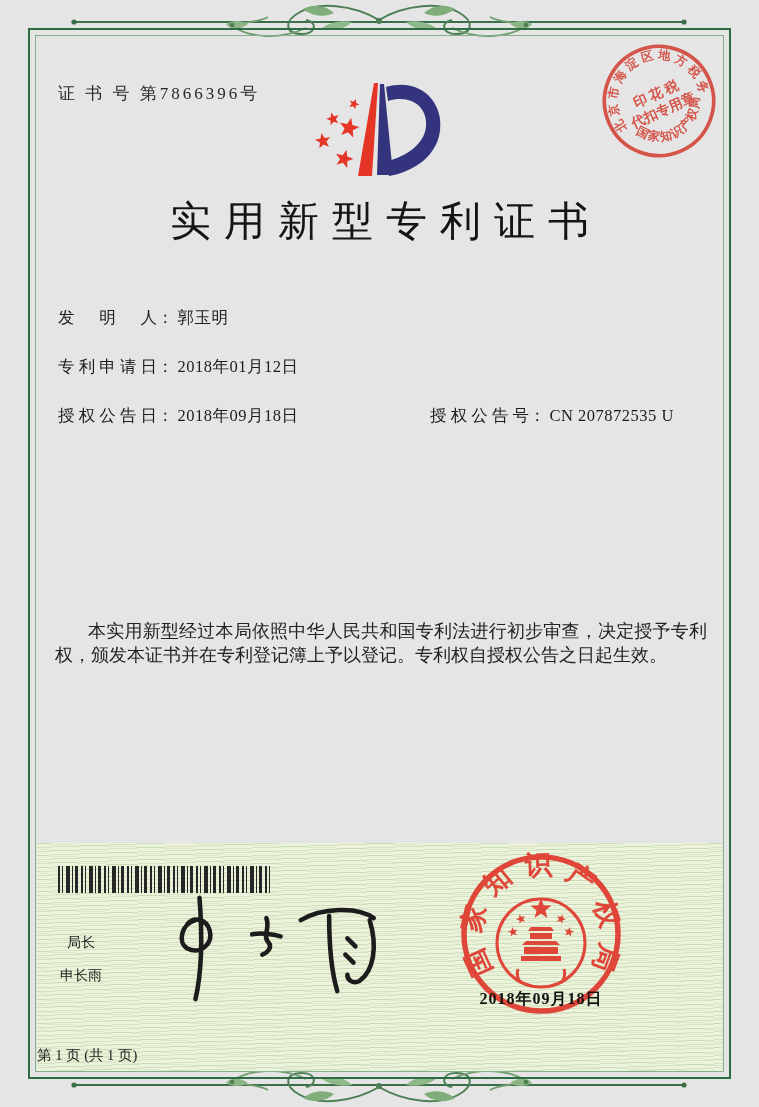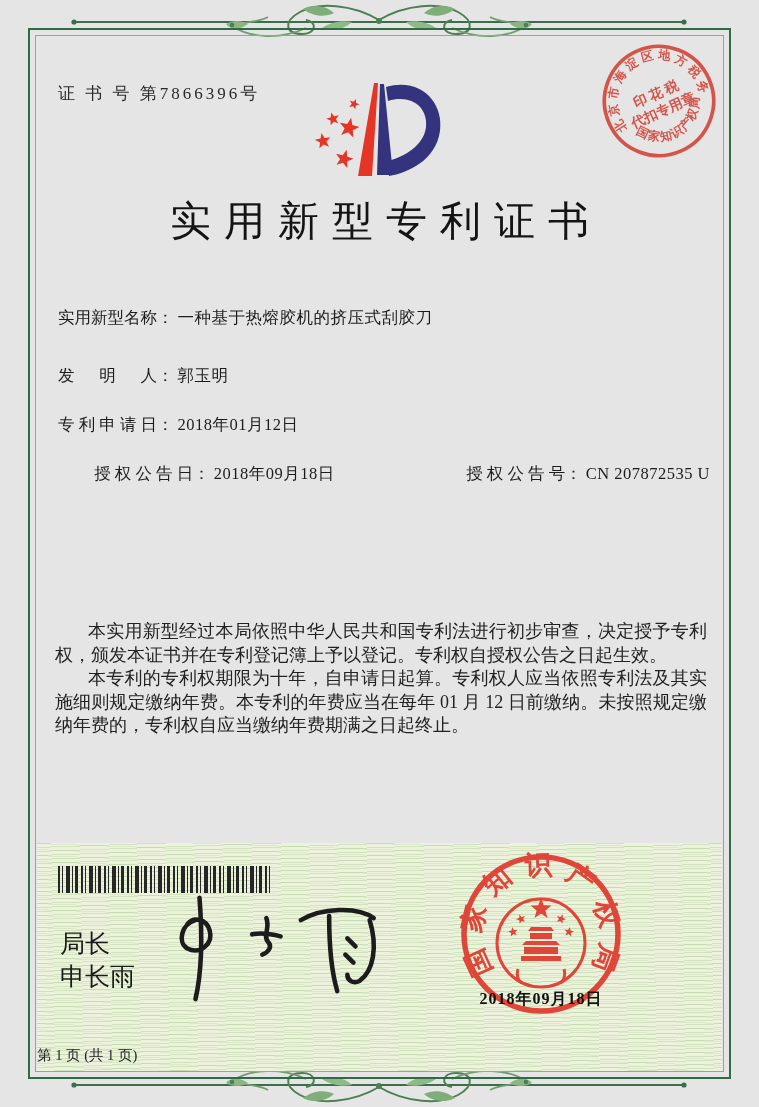--- a/index.html
+++ b/index.html
@@ -20,21 +20,21 @@
 
   .title{ position:absolute; left:0; right:0; top:194px; text-align:center;
           font-size:41px; font-weight:400; letter-spacing:13px; text-indent:13px; color:#141414; }
 
   .fields{ position:absolute; left:58px; top:306px; width:652px; font-size:16.5px; }
   .frow{ line-height:24px; margin-bottom:25px; }
   .frow.gap-lg{ margin-bottom:34px; }
   .flabel{ display:inline-block; width:99px; text-align:justify; text-align-last:justify; vertical-align:top; }
   .fcolon{ display:inline-block; vertical-align:top; margin-right:4px; }
   .fvalue{ display:inline-block; width:450px; vertical-align:top; letter-spacing:.5px; }
-  .frow.grant{ display:flex; margin-bottom:0;justify-content:flex-end; }
+  .frow.grant{ display:flex; margin-bottom:0; }
   .gleft{ width:372px; }
   .grant .fvalue{ width:auto; }
 
   .body-text{ position:absolute; left:55px; top:620px; width:652px;
               font-size:18px; line-height:23.6px; text-align:justify; color:#222; }
   .body-text p{ text-indent:33px; margin:0; }
 
   .green-band{ position:absolute; left:37px; top:843px; width:685px; height:228px;
     background:
       repeating-linear-gradient(178deg, rgba(150,190,125,.30) 0 1px, rgba(0,0,0,0) 1px 4px),
@@ -44,22 +44,22 @@
   .barcode{ position:absolute; left:21px; top:23px; width:212px; height:27px;
     background:
       repeating-linear-gradient(90deg,
         #262626 0 2px,  rgba(0,0,0,0) 2px 4px,
         #262626 4px 5px, rgba(0,0,0,0) 5px 8px,
         #262626 8px 12px, rgba(0,0,0,0) 12px 14px,
         #262626 14px 15px, rgba(0,0,0,0) 15px 17px,
         #262626 17px 20px, rgba(0,0,0,0) 20px 23px); }
 
   .signer{ position:absolute; left:23px; top:84px;
-           font-family:Liberation Serif, serif;
-           font-size:25px; color:#1a1a1a; line-height:33px; }
+           font-family:Liberation Mono, monospace;
+           font-size:14px; color:#1a1a1a; line-height:33px;text-align:center; }
   .signature{ position:absolute; left:122px; top:46px; width:238px; height:118px; }
 
   .seal{ position:absolute; left:421px; top:8px; width:166px; height:166px; opacity:.92; }
   .seal-date{ position:absolute; left:421px; top:146px; width:166px; text-align:center;
               font-size:16px; font-weight:700; letter-spacing:1px; color:#101010; }
 
   .footer{ position:absolute; left:0; right:0; top:203px; font-size:14.5px; color:#222; }
 </style>
 </head>
 <body>
@@ -121,42 +121,38 @@
       <use href="#star5" xlink:href="#star5" transform="translate(41,49) scale(0.68) rotate(-15)"></use>
       <use href="#star5" xlink:href="#star5" transform="translate(57,58) scale(1.05) rotate(12)"></use>
       <use href="#star5" xlink:href="#star5" transform="translate(31,71) scale(0.82) rotate(-10)"></use>
       <use href="#star5" xlink:href="#star5" transform="translate(52,89) scale(0.95) rotate(16)"></use>
     </g>
   </svg>
 
   <div class="title">实用新型专利证书</div>
 
   <div class="fields">
-    <div class="frow gap-lg">
-      <span class="flabel">实用新型名称</span><span class="fcolon">：</span><span class="fvalue">一种基于热熔胶机的挤压式刮胶刀</span>
-    </div>
     <div class="frow">
       <span class="flabel">发明人</span><span class="fcolon">：</span><span class="fvalue">郭玉明</span>
     </div>
     <div class="frow">
       <span class="flabel">专利申请日</span><span class="fcolon">：</span><span class="fvalue">2018年01月12日</span>
     </div>
     <div class="frow grant">
       <div class="gleft">
         <span class="flabel">授权公告日</span><span class="fcolon">：</span><span class="fvalue">2018年09月18日</span>
       </div>
       <div class="gright">
         <span class="flabel">授权公告号</span><span class="fcolon">：</span><span class="fvalue">CN 207872535 U</span>
       </div>
     </div>
   </div>
 
   <div class="body-text">
     <p>本实用新型经过本局依照中华人民共和国专利法进行初步审查，决定授予专利权，颁发本证书并在专利登记簿上予以登记。专利权自授权公告之日起生效。</p>
-    <p>本专利的专利权期限为十年，自申请日起算。专利权人应当依照专利法及其实施细则规定缴纳年费。本专利的年费应当在每年 01 月 12 日前缴纳。未按照规定缴纳年费的，专利权自应当缴纳年费期满之日起终止。</p>
   </div>
 
   <div class="green-band">
 
     <div class="barcode"></div>
 
     <div class="signer">
       <div>局长</div>
       <div>申长雨</div>
     </div>

